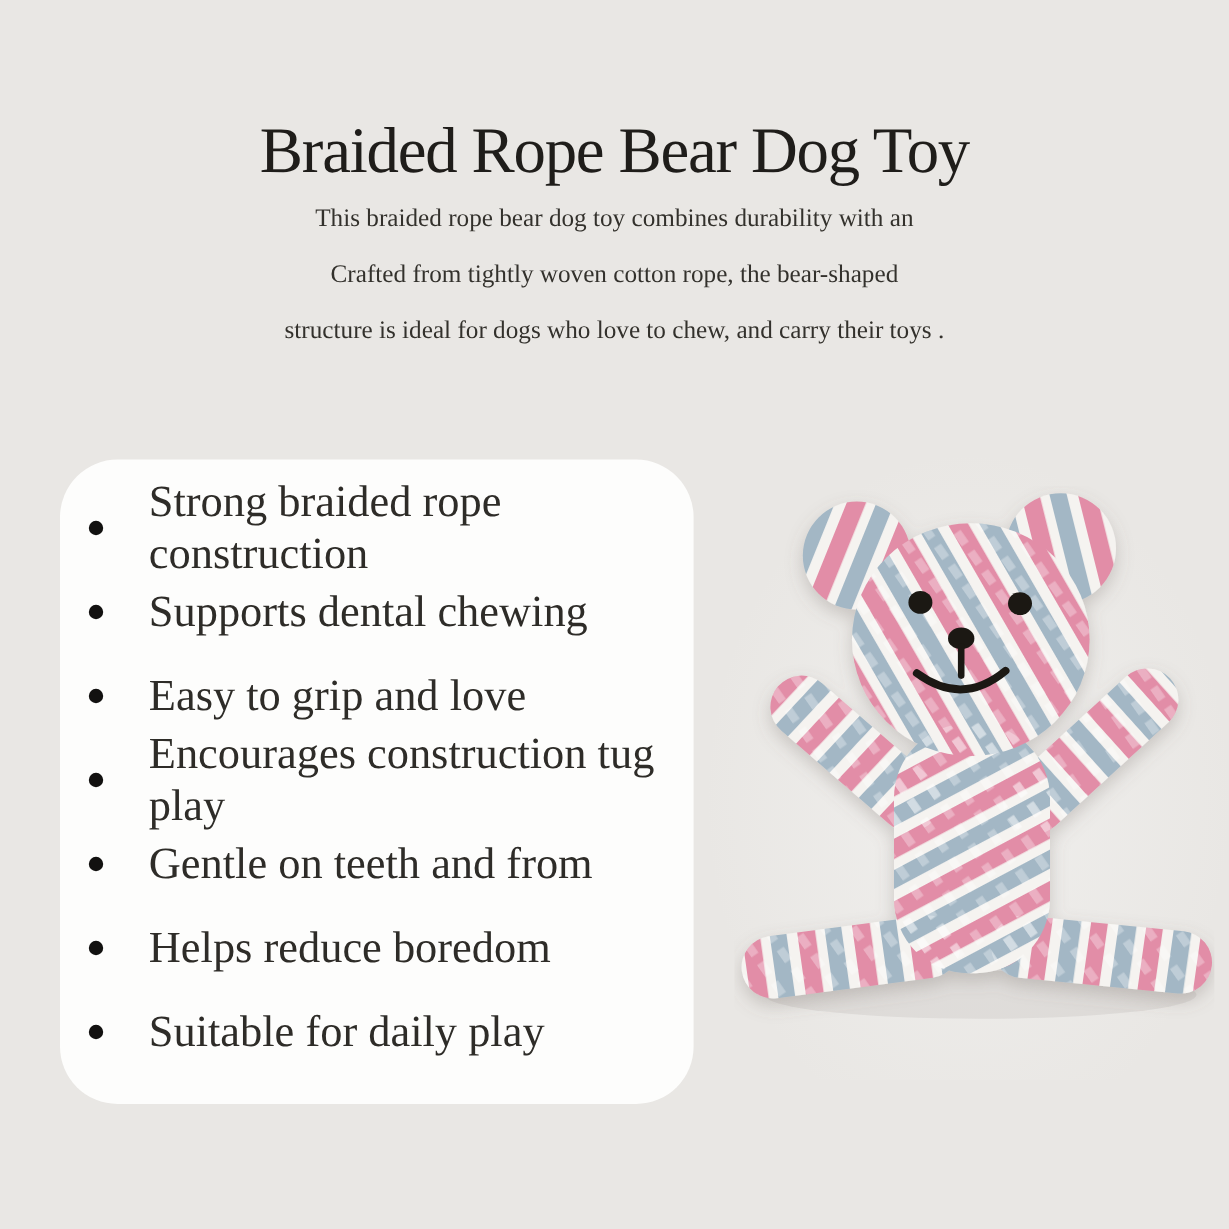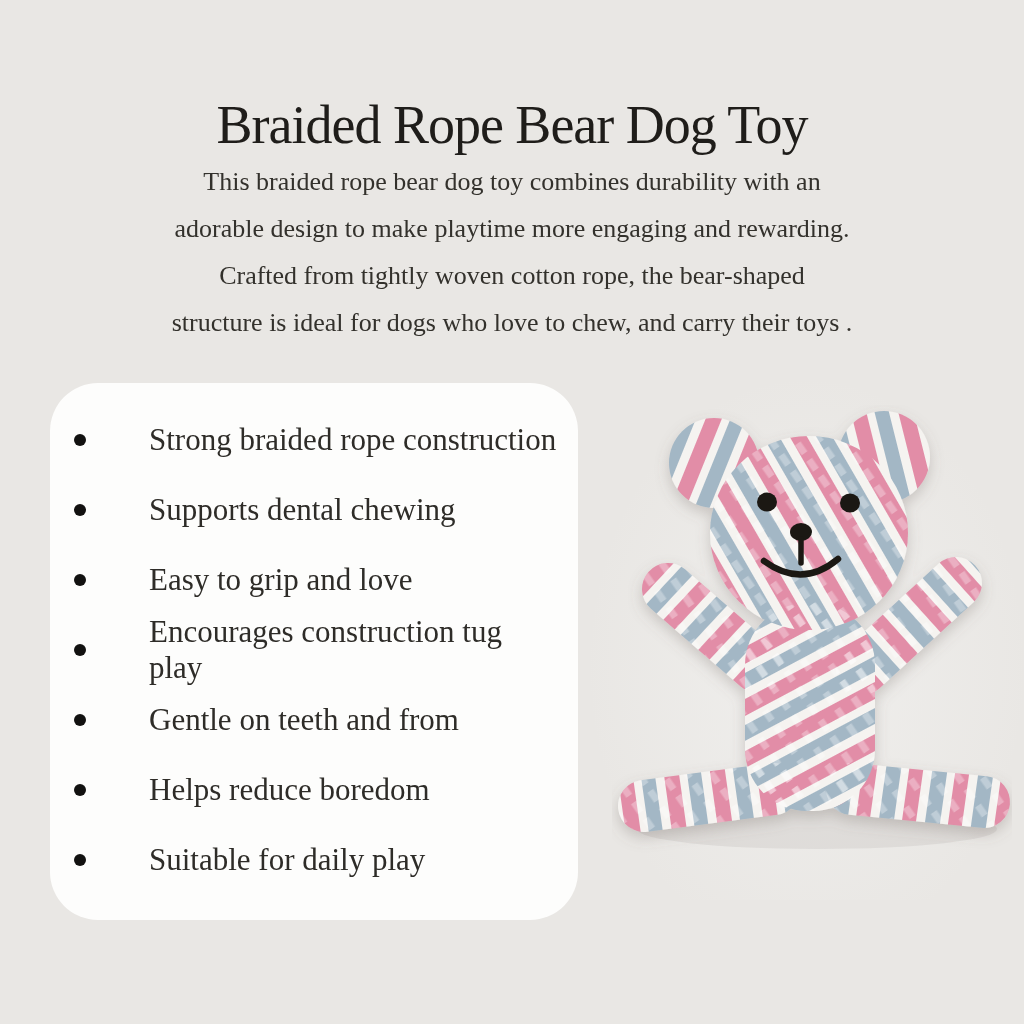--- a/index.html
+++ b/index.html
@@ -22,44 +22,44 @@
     font-size:54px;
     font-weight:500;
     letter-spacing:-1px;
     color:#1f1d1a;
     line-height:1.15;
   }
   .description{
     position:absolute;
     top:158px;left:72px;right:72px;
     text-align:center;
-    font-size:26px;
+    font-size:21px;
     line-height:47px;
     color:#33312c;
   }
   .features-card{
     position:absolute;
     left:50px;top:383px;
     width:528px;height:537px;
     background:#fdfdfc;
     border-radius:48px;
     box-sizing:border-box;
   }
   .features-list{
     list-style:none;
     margin:0;
     padding:22px 20px 0 0;
   }
   .features-list li{
     position:relative;
-    padding-left:99px;
+    padding-left:74px;
     height:70px;
     display:flex;
     align-items:center;
-    font-size:31px;
+    font-size:37px;
     color:#2e2c28;
   }
   .features-list li::before{
     content:"";
     position:absolute;
     left:24px;top:50%;
     transform:translateY(-50%);
     width:12px;height:12px;
     border-radius:50%;
     background:#121110;
@@ -78,21 +78,20 @@
 </style>
 </head>
 <body>
 
 <div class="canvas">
 
   <h1 class="page-title">Braided Rope Bear Dog Toy</h1>
 
   <div class="description">
     <div>This braided rope bear dog toy combines durability with an</div>
-    <div>adorable design to make playtime more engaging and rewarding.</div>
     <div>Crafted from tightly woven cotton rope, the bear-shaped</div>
     <div>structure is ideal for dogs who love to chew, and carry their toys .</div>
   </div>
 
   <div class="features-card">
     <ul class="features-list">
       <li>Strong braided rope construction</li>
       <li>Supports dental chewing</li>
       <li>Easy to grip and love</li>
       <li>Encourages construction tug play</li>

